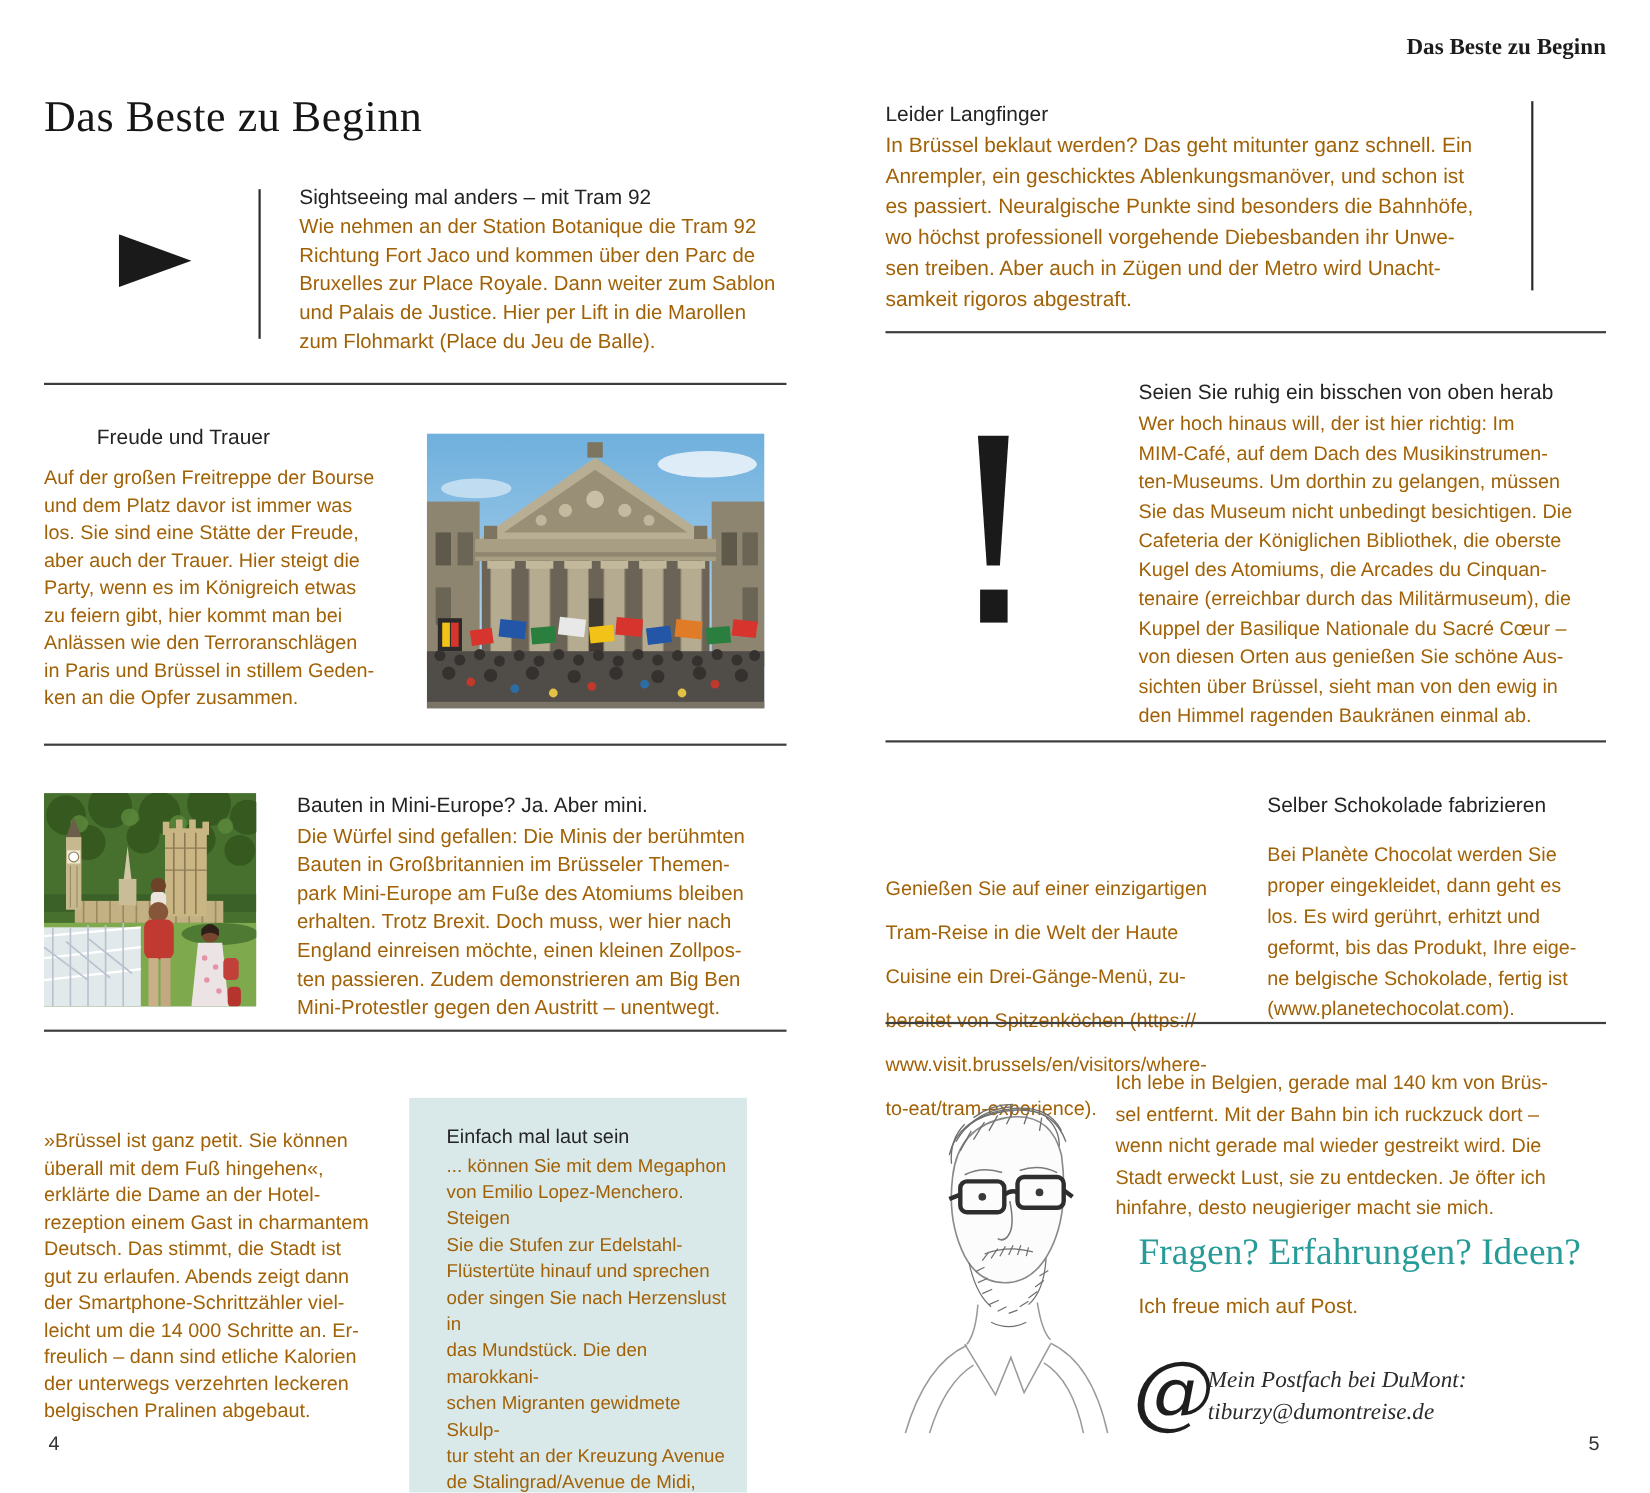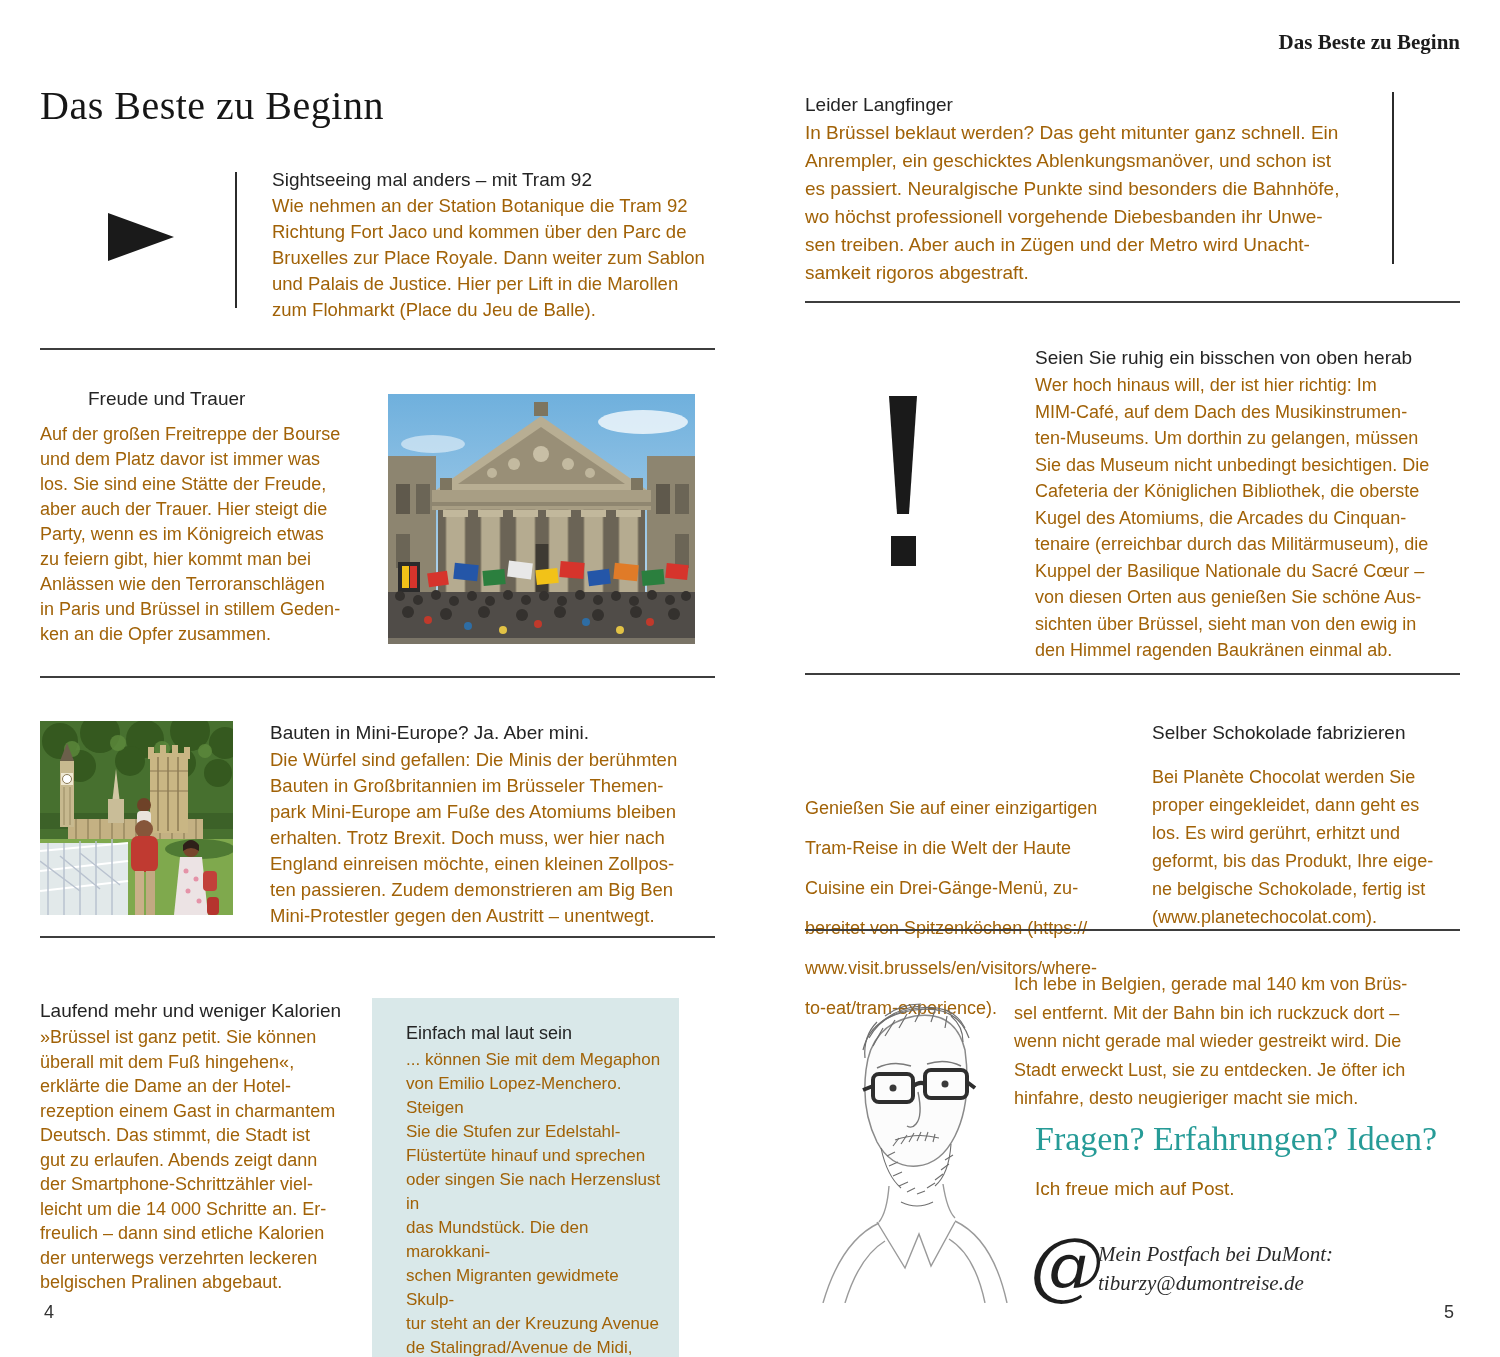--- a/index.html
+++ b/index.html
@@ -283,21 +283,20 @@
   <div class="abs body" style="left:270px;top:747px;width:445px;line-height:26px;font-size:18.5px;">Die Würfel sind gefallen: Die Minis der berühmten
 Bauten in Großbritannien im Brüsseler Themen-
 park Mini-Europe am Fuße des Atomiums bleiben
 erhalten. Trotz Brexit. Doch muss, wer hier nach
 England einreisen möchte, einen kleinen Zollpos-
 ten passieren. Zudem demonstrieren am Big Ben
 Mini-Protestler gegen den Austritt – unentwegt.</div>
 
   <div class="abs rule" style="left:40px;top:936px;width:675px;"></div>
 
-  <div class="abs h" style="left:40px;top:998px;">Laufend mehr und weniger Kalorien</div>
   <div class="abs body" style="left:40px;top:1025px;width:325px;line-height:24.5px;">»Brüssel ist ganz petit. Sie können
 überall mit dem Fuß hingehen«,
 erklärte die Dame an der Hotel-
 rezeption einem Gast in charmantem
 Deutsch. Das stimmt, die Stadt ist
 gut zu erlaufen. Abends zeigt dann
 der Smartphone-Schrittzähler viel-
 leicht um die 14 000 Schritte an. Er-
 freulich – dann sind etliche Kalorien
 der unterwegs verzehrten leckeren

